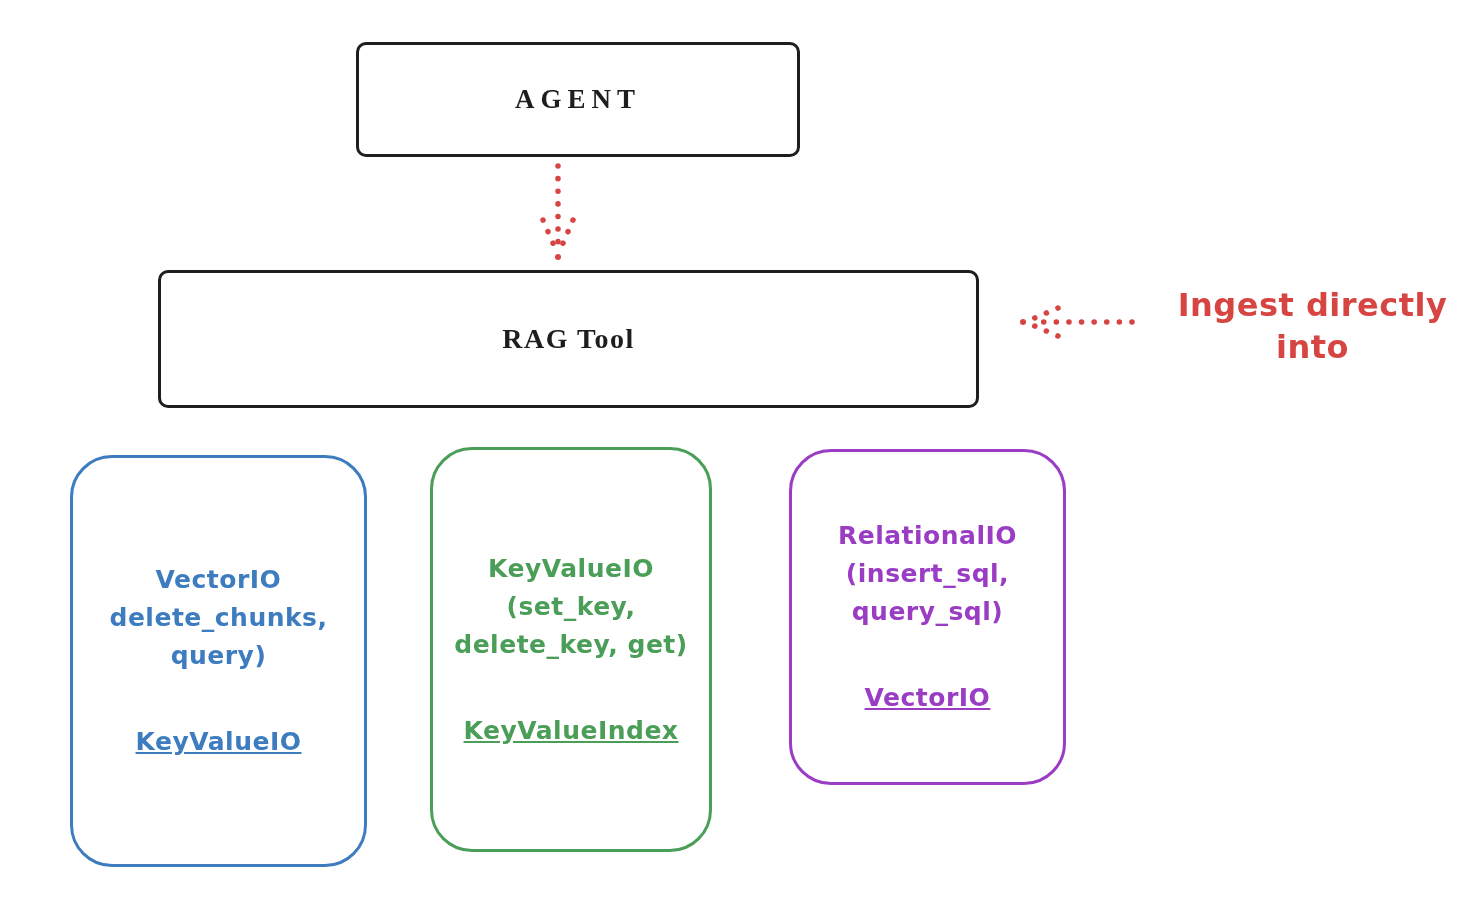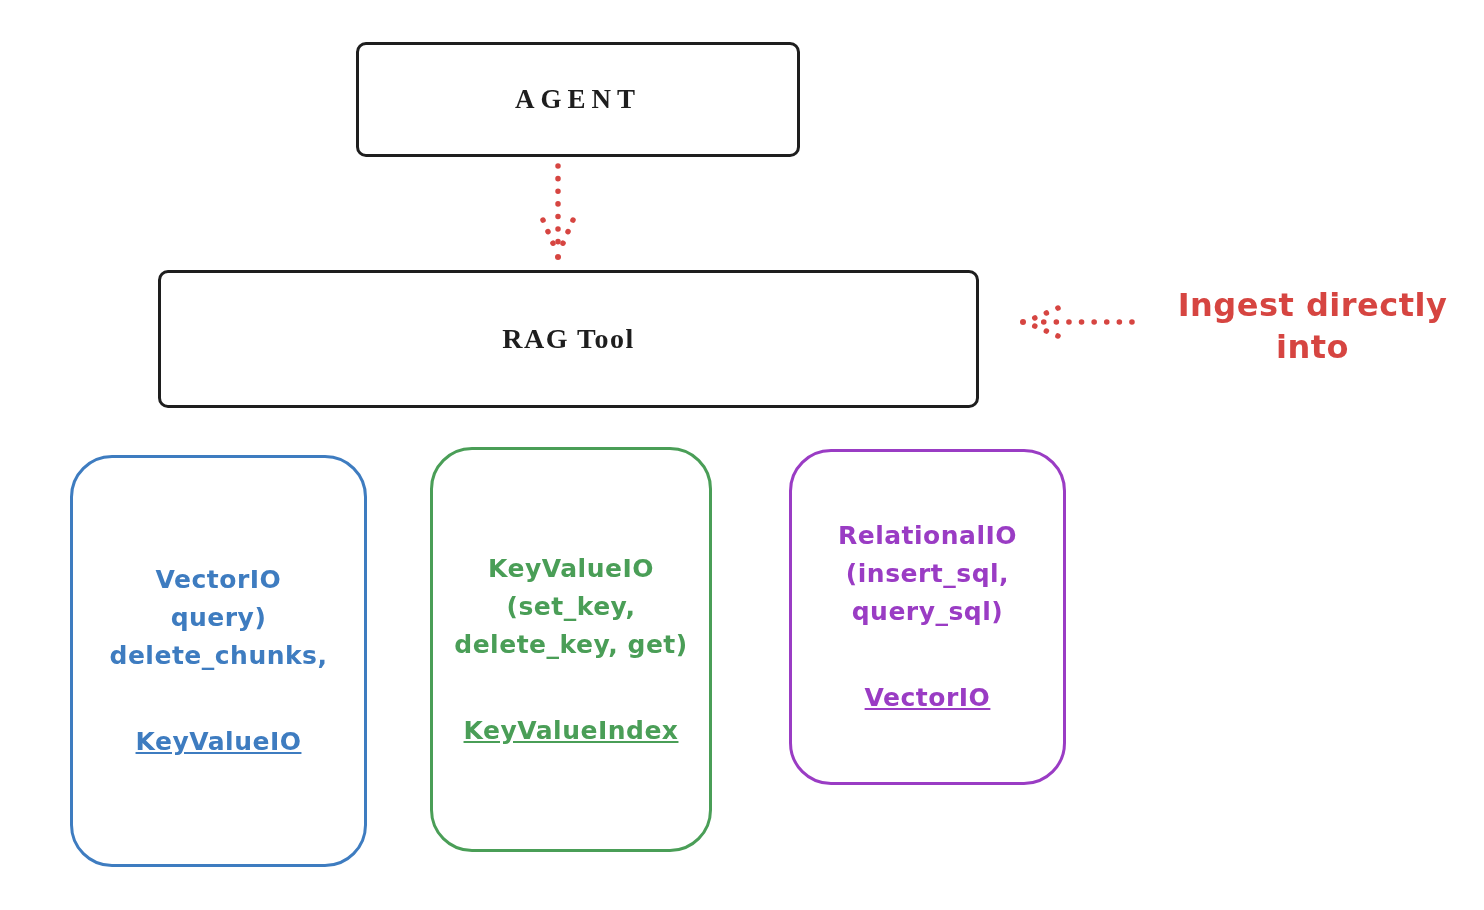--- a/index.html
+++ b/index.html
@@ -113,22 +113,22 @@
     <circle class="dottip" cx="7" cy="22" r="3"></circle>
   </svg>
 
   <div class="annotation">
     <div>Ingest directly into</div>
   </div>
 
   <div class="module module-vector">
     <div class="module-lines">
       <div>VectorIO</div>
+      <div>delete_chunks,</div>
       <div>query)</div>
-      <div>delete_chunks,</div>
     </div>
     <div class="module-index">KeyValueIO</div>
   </div>
 
   <div class="module module-keyvalue">
     <div class="module-lines">
       <div>KeyValueIO</div>
       <div>(set_key,</div>
       <div>delete_key, get)</div>
     </div>

